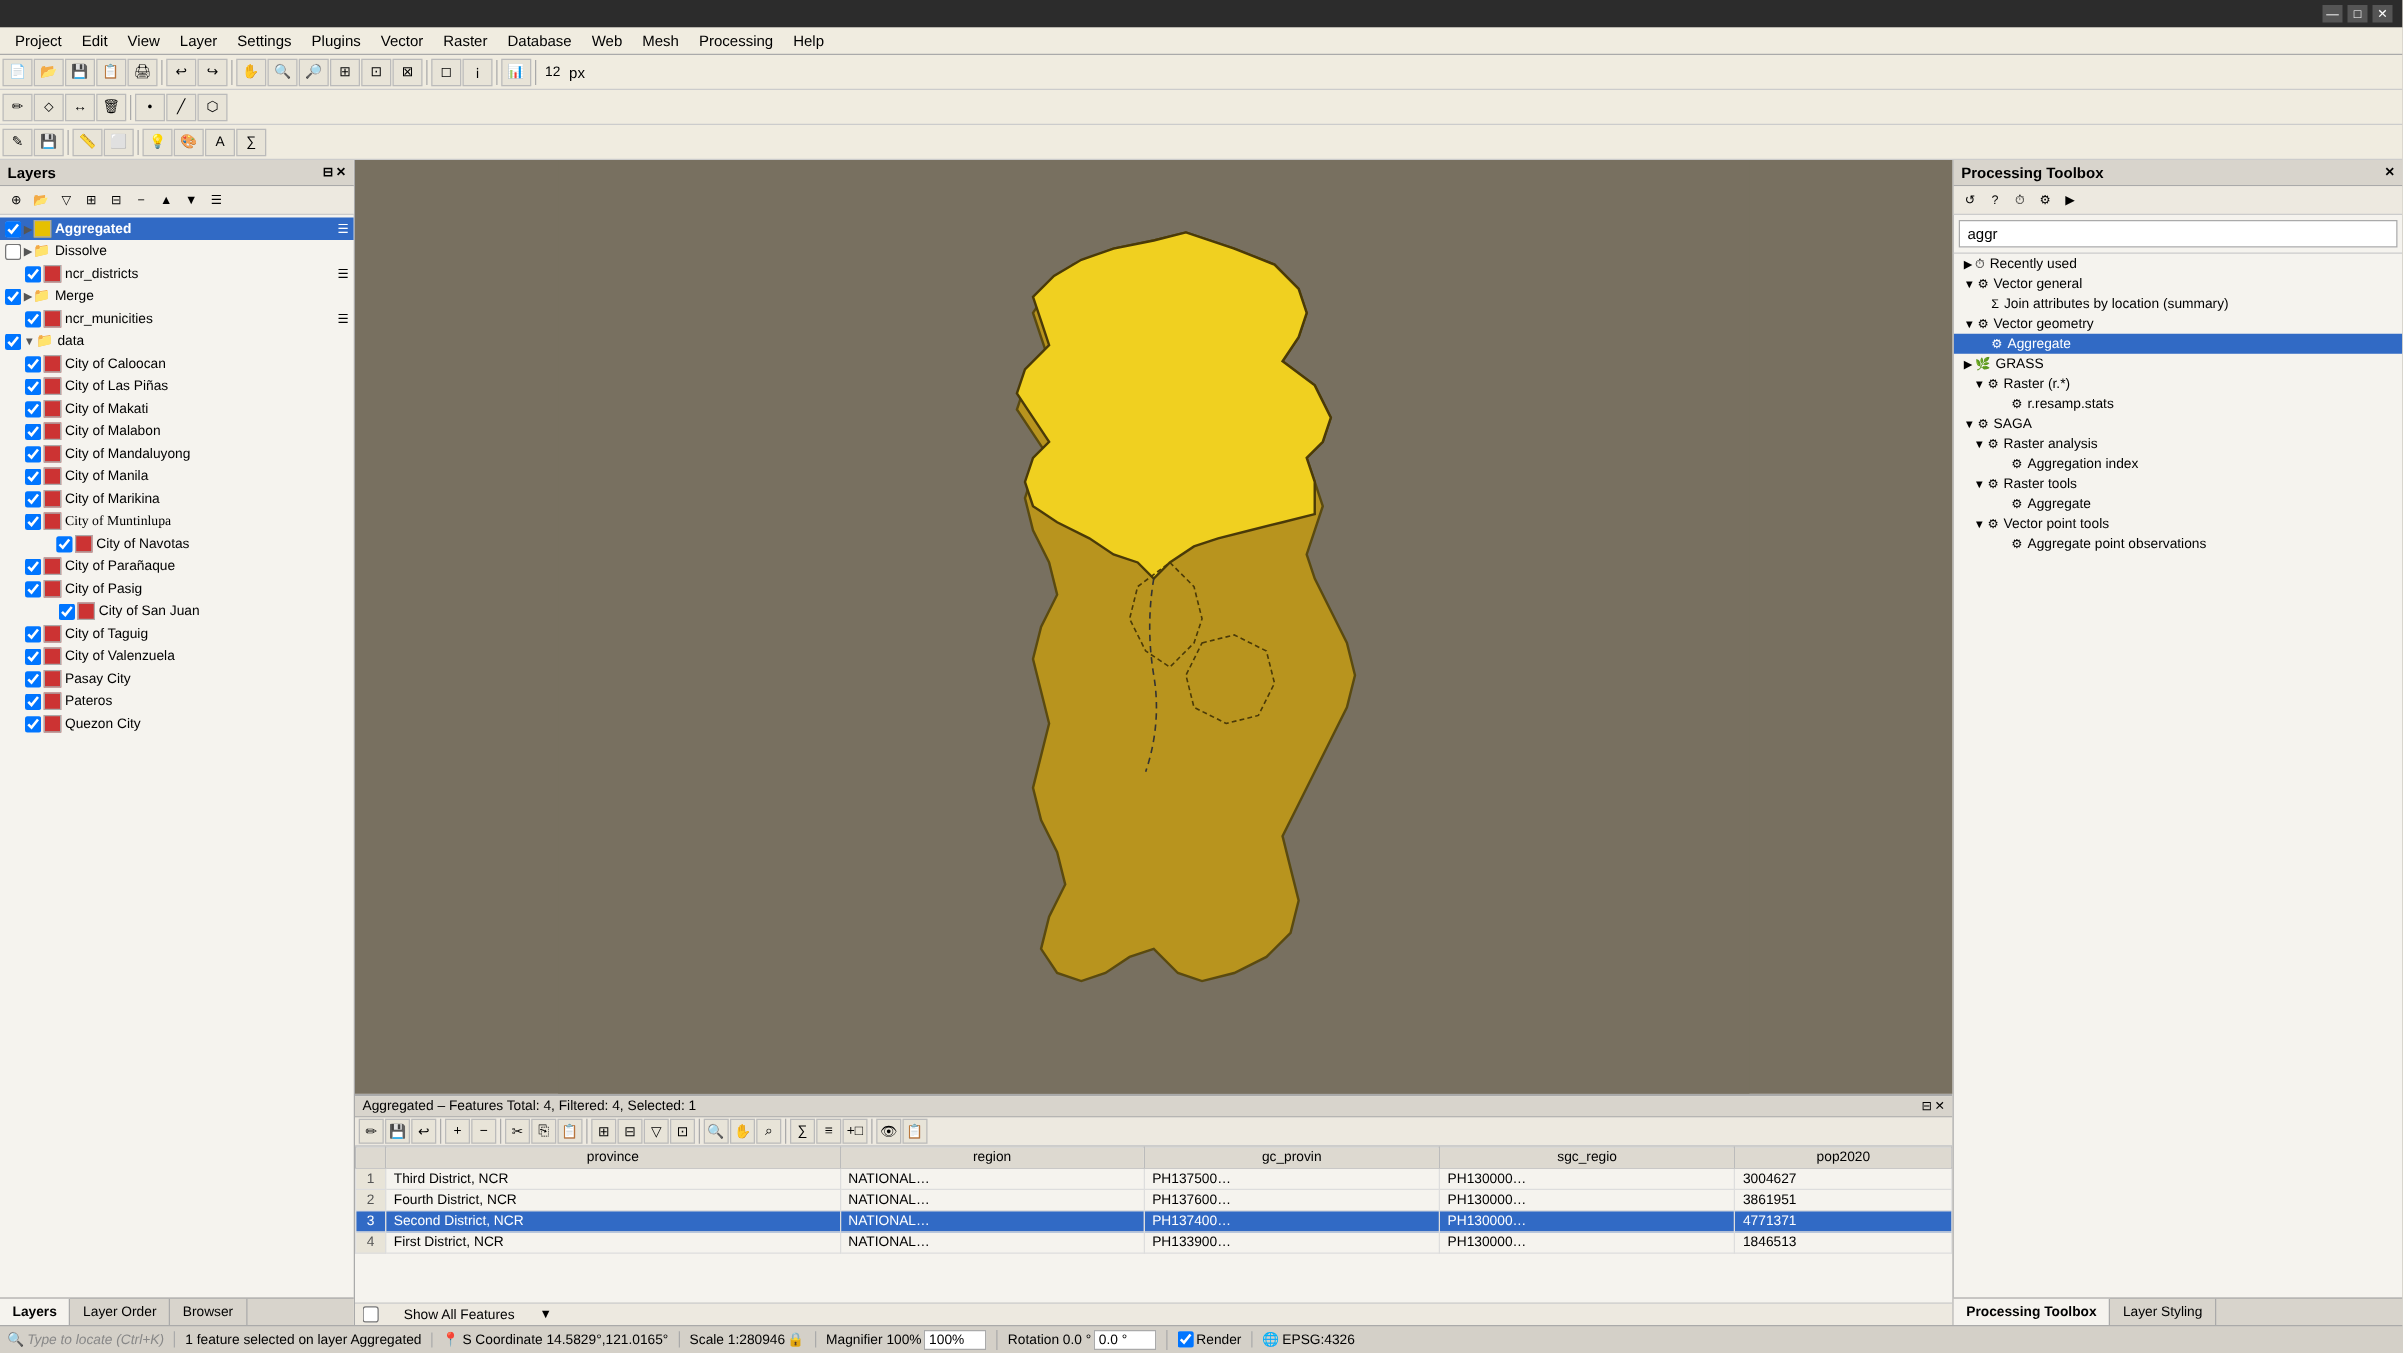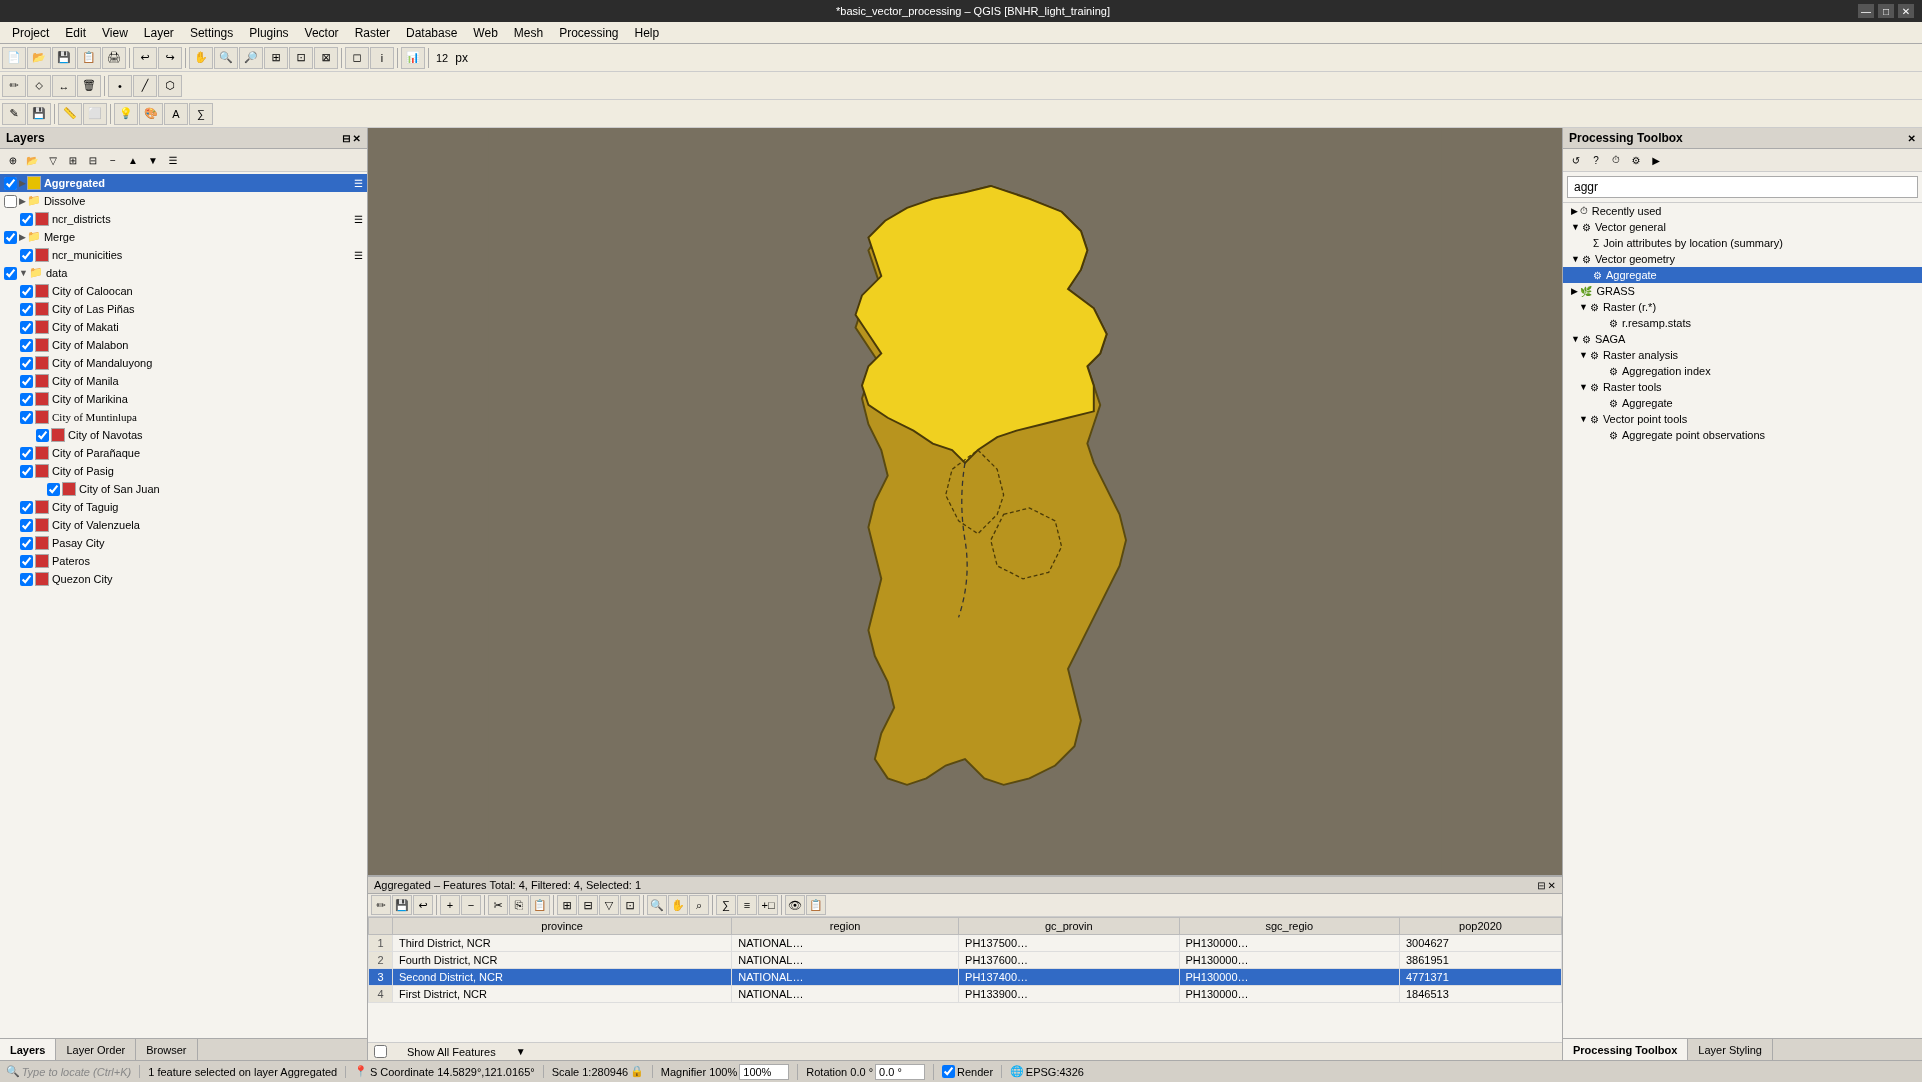--- a/index.html
+++ b/index.html
@@ -49,21 +49,21 @@
       width: 24px; height: 22px;
       background: #e8e4d8;
       border: 1px solid #bbb;
       display: inline-flex; align-items: center; justify-content: center;
       font-size: 11px; cursor: pointer;
     }
     .tb-sep-v { width: 1px; height: 20px; background: #aaa; margin: 0 2px; }
 
     
     #left-panel {
-      width: 368px;
+      width: 284px;
       background: #f5f3ee;
       border-right: 1px solid #aaa;
       display: flex;
       flex-direction: column;
     }
     #layers-header {
       background: #d8d4cc;
       padding: 3px 6px;
       font-weight: bold;
       font-size: 12px;
@@ -286,21 +286,20 @@
       height: 100%;
     }
   </style>
 </head>
 <body>
 
 <div id="app">
 
   <div id="title-bar">
     <span style="width:80px"></span>
-    <span class="title">*basic_vector_processing – QGIS [BNHR_light_training]</span>
     <div class="controls">
       <span>—</span>
       <span>□</span>
       <span>✕</span>
     </div>
   </div>
 
   <div id="menu-bar">
     <span>Project</span>
     <span>Edit</span>
@@ -466,21 +465,21 @@
         <div class="layer-item" style="padding-left:20px;">
           <input type="checkbox" class="layer-check" checked="" style="">
           <span style="display:inline-block;width:14px;height:14px;background:#cc3333;margin-right:3px;border:1px solid #aaa;"></span>
           <span style="font-size:11px;">City of Marikina</span>
         </div>
         <div class="layer-item" style="padding-left:20px;">
           <input type="checkbox" class="layer-check" checked="" style="">
           <span style="display:inline-block;width:14px;height:14px;background:#cc3333;margin-right:3px;border:1px solid #aaa;"></span>
           <span style="font-size:11px;font-family:Liberation Serif, serif;">City of Muntinlupa</span>
         </div>
-        <div class="layer-item" style="padding-left:36px;">
+        <div class="layer-item" style="padding-left:8px;margin-left:37px;">
           <input type="checkbox" class="layer-check" checked="" style="">
           <span style="display:inline-block;width:14px;height:14px;background:#cc3333;margin-right:3px;border:1px solid #aaa;"></span>
           <span style="font-size:11px;">City of Navotas</span>
         </div>
         <div class="layer-item" style="padding-left:20px;">
           <input type="checkbox" class="layer-check" checked="" style="">
           <span style="display:inline-block;width:14px;height:14px;background:#cc3333;margin-right:3px;border:1px solid #aaa;"></span>
           <span style="font-size:11px;">City of Parañaque</span>
         </div>
         <div class="layer-item" style="padding-left:20px;">

